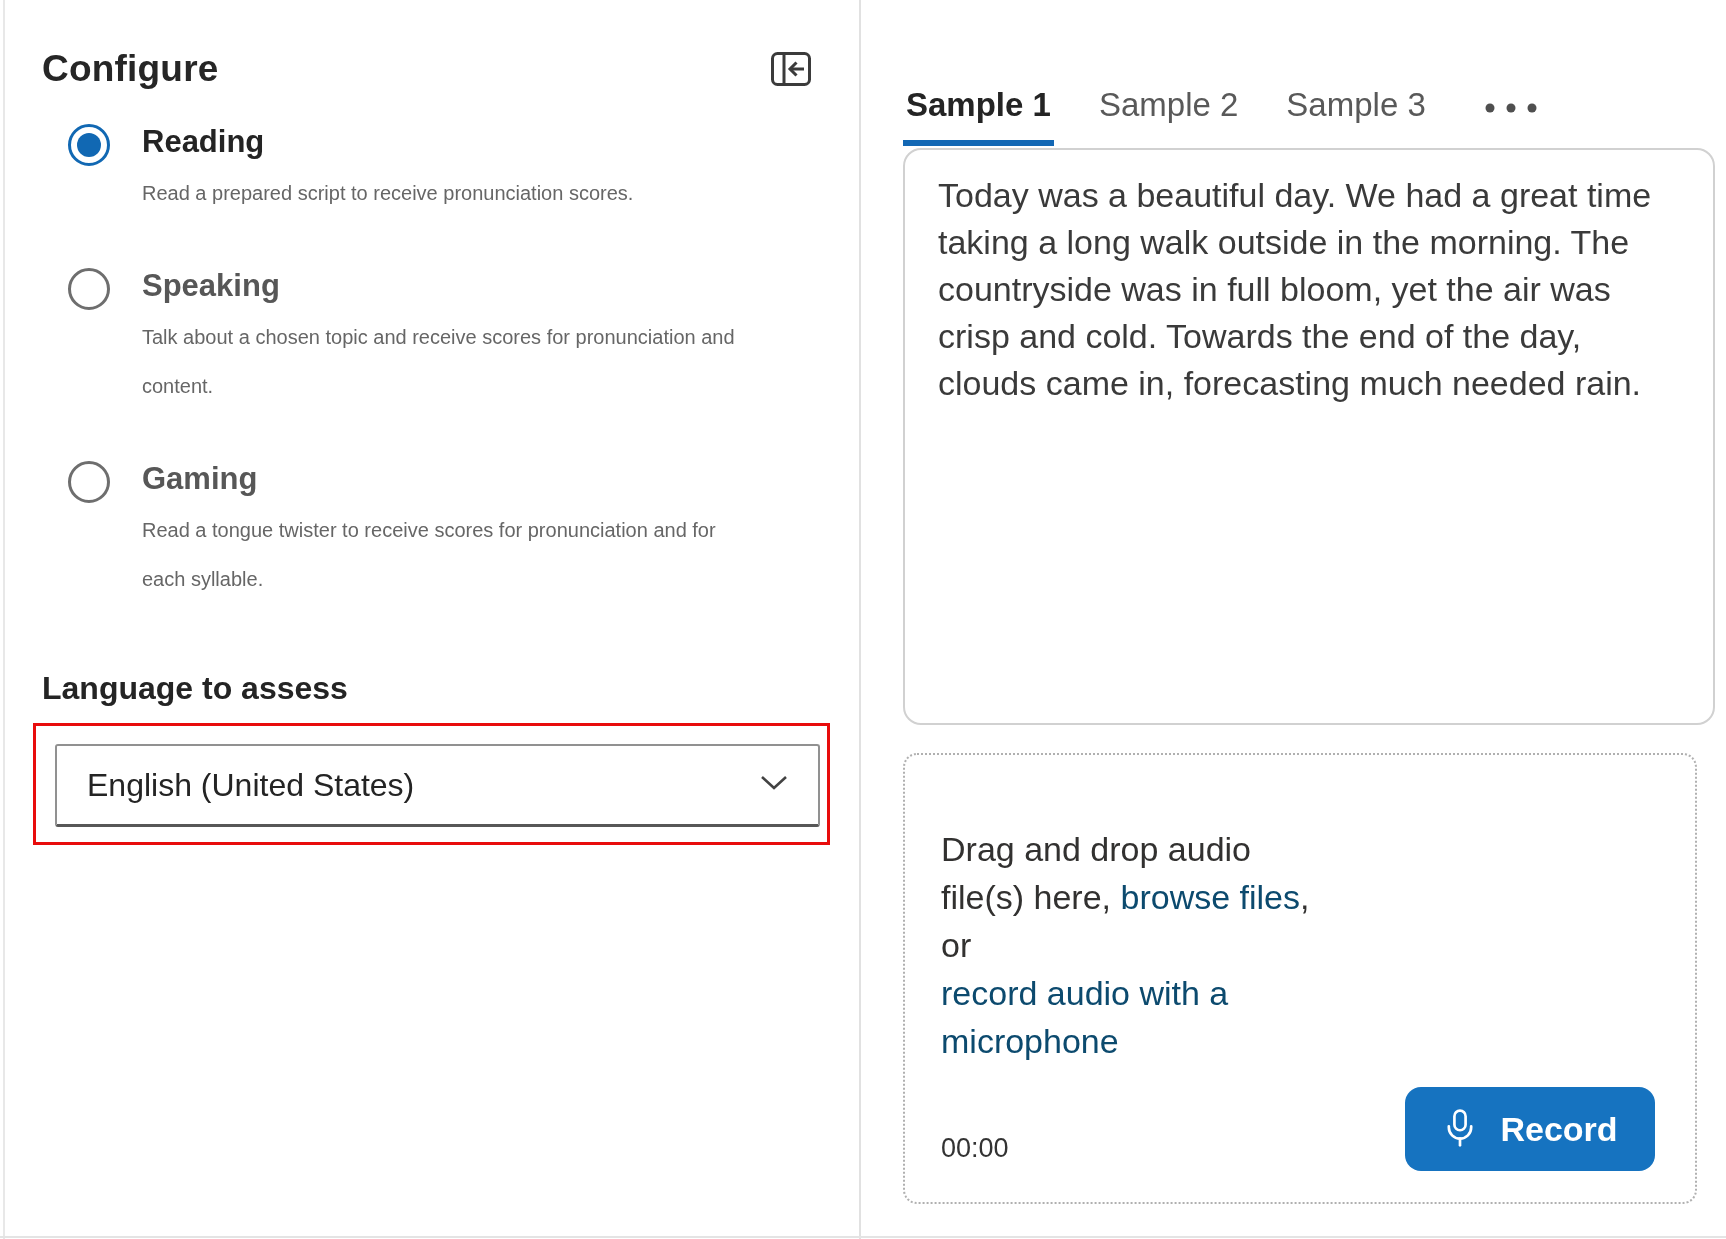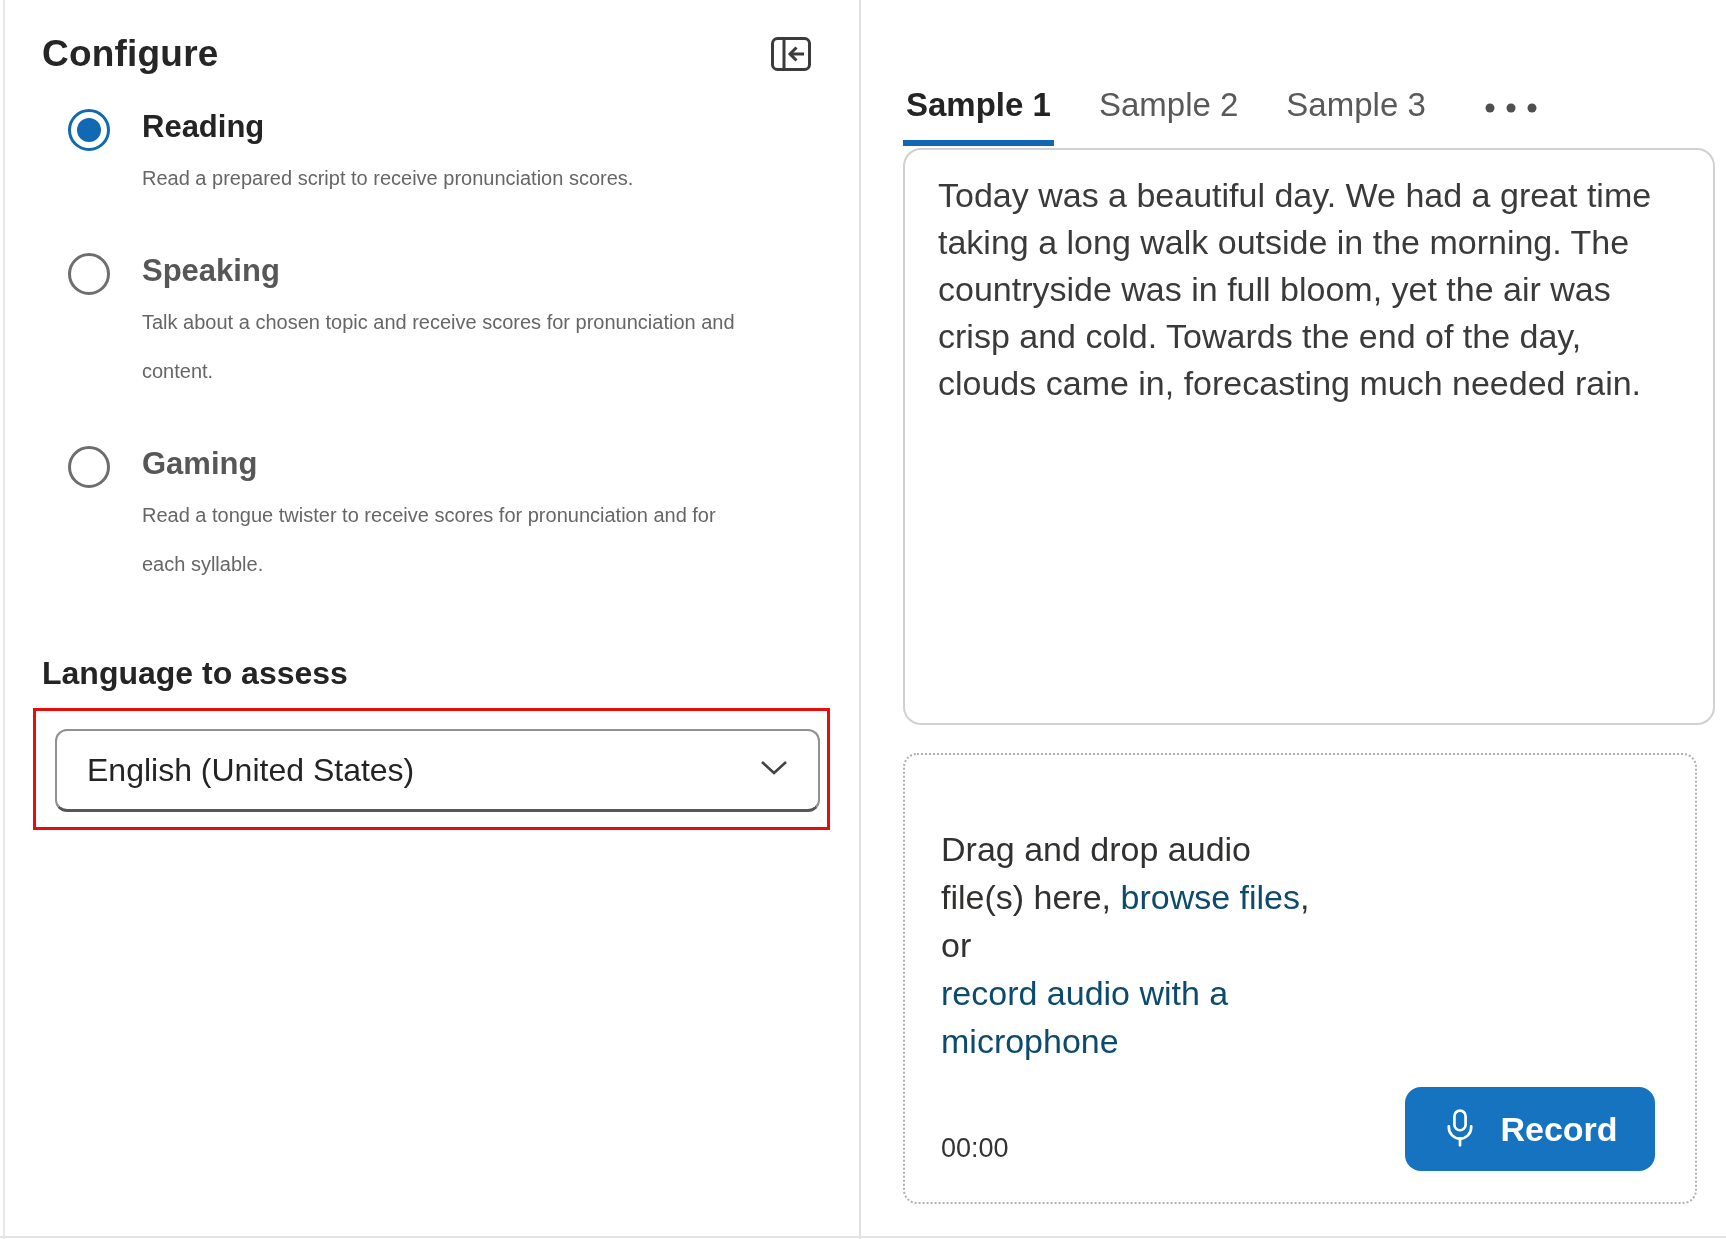--- a/index.html
+++ b/index.html
@@ -4,21 +4,21 @@
 <style>
   html,body{margin:0;padding:0;background:#fff;}
   #app{position:relative;width:1726px;height:1239px;background:#fff;overflow:hidden;
        font-family:"Liberation Sans",sans-serif;color:#242424;}
   .edge-left{position:absolute;left:3px;top:0;width:2px;height:100%;background:#e8e8e8;}
   .panel-divider{position:absolute;left:859px;top:0;width:2px;height:100%;background:#e1e1e1;}
   .edge-bottom{position:absolute;left:0;bottom:1px;width:100%;height:2px;background:#e4e4e4;}
 
   
   .left-panel{position:absolute;left:5px;top:0;width:854px;height:100%;box-sizing:border-box;
-              padding:33px 0 0 37px;}
+              padding:48px 0 0 37px;}
   .title-row{display:flex;justify-content:space-between;align-items:center;padding-right:48px;}
   .page-title{font-size:37px;font-weight:bold;color:#262626;letter-spacing:0.2px;}
   .collapse-btn{background:none;border:none;padding:0;cursor:pointer;line-height:0;}
 
   .section-label{margin-top:48px;font-size:32px;font-weight:bold;color:#242424;}
 
   .options{margin-top:32px;}
   .option{display:flex;gap:32px;margin-left:26px;margin-bottom:48px;align-items:flex-start;}
   .radio{width:42px;height:42px;border-radius:50%;box-sizing:border-box;flex-shrink:0;
          margin-top:2px;position:relative;background:#fff;}
@@ -28,21 +28,21 @@
   .radio.unselected{border:3px solid #6e6e6e;}
   .option-label{font-size:31px;font-weight:bold;color:#242424;line-height:40px;}
   .option-label.dim{color:#575757;}
   .option-desc{font-size:20px;color:#666;line-height:49px;max-width:612px;margin-top:7px;}
 
   .lang-label{margin-top:66px;font-size:32px;font-weight:bold;color:#242424;}
   .red-box{margin-top:16px;margin-left:-9px;width:797px;height:122px;box-sizing:border-box;
            border:3px solid #e80c0c;position:relative;}
   .dropdown{position:absolute;left:19px;top:18px;width:765px;height:83px;box-sizing:border-box;
             background:#fff;border:2px solid #919191;border-bottom:3px solid #575757;
-            border-radius:12px;display:flex;align-items:center;justify-content:space-between;
+            border-radius:3px;display:flex;align-items:center;justify-content:space-between;
             padding:0 30px;cursor:pointer;}
   .dropdown-value{font-size:32px;color:#242424;}
 
   .advanced{margin-top:34px;display:flex;align-items:center;gap:36px;cursor:pointer;}
   .advanced-label{font-size:32px;font-weight:bold;color:#3d3d3d;}
 
   
   .right-panel{position:absolute;left:861px;top:0;width:865px;height:100%;box-sizing:border-box;
                padding:86px 0 0 42px;}
   .tabs{display:flex;align-items:flex-start;gap:42px;}

